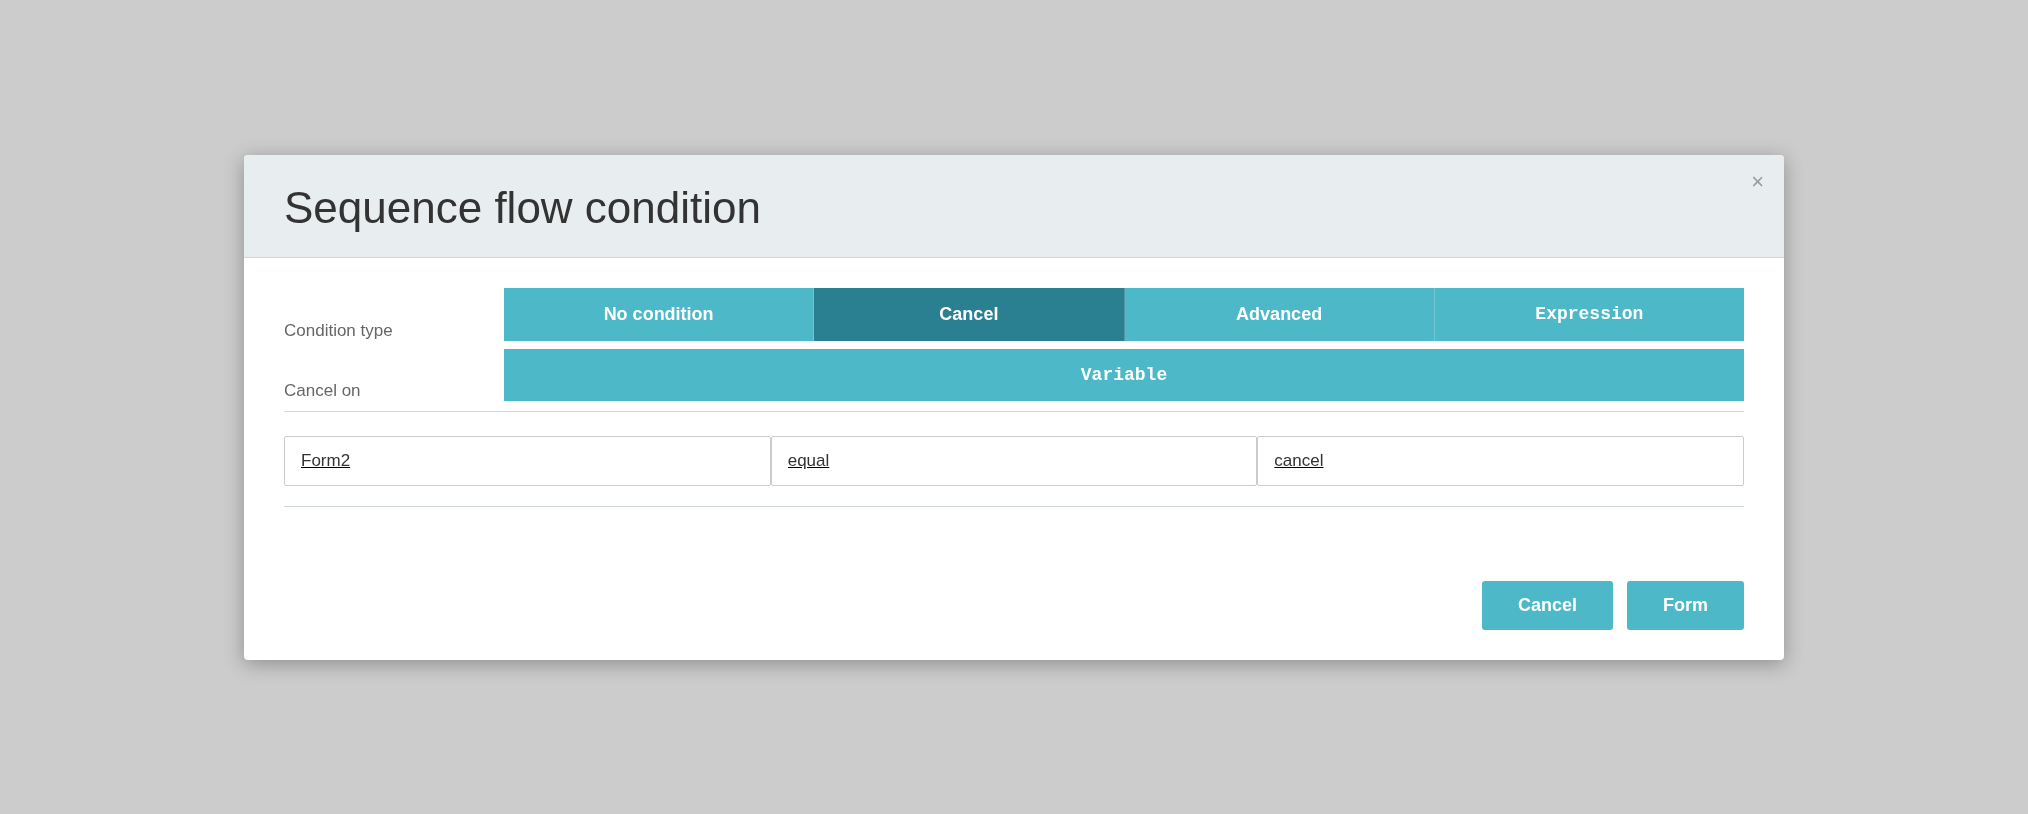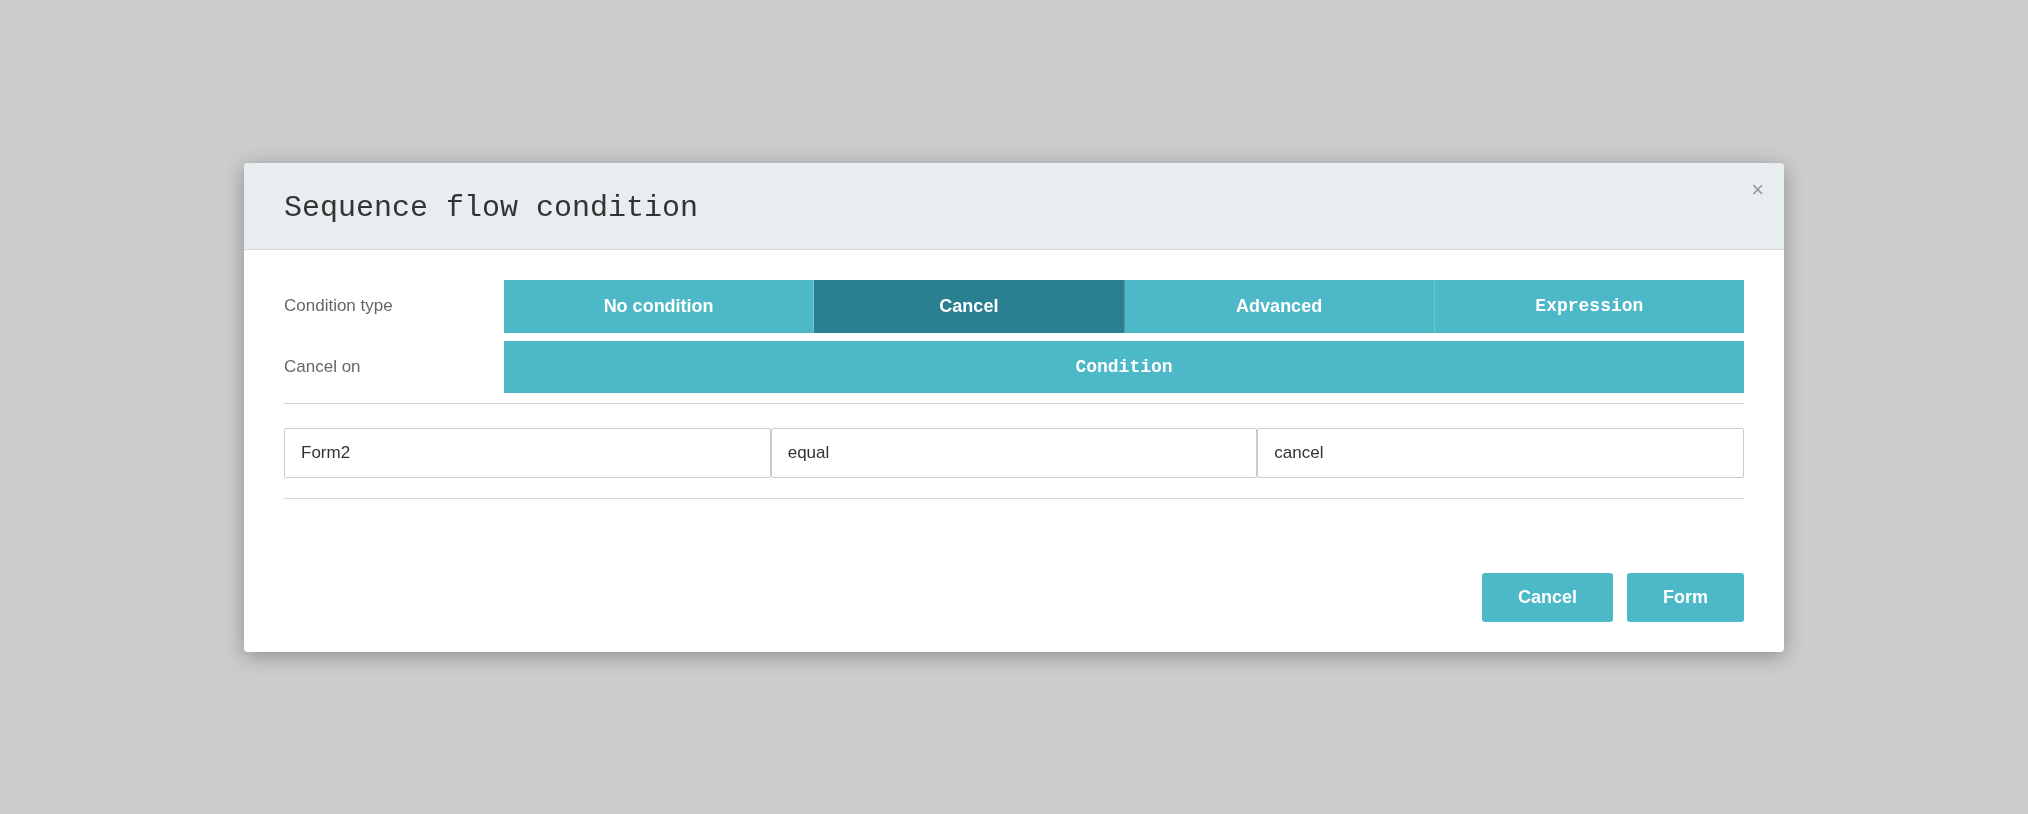--- a/index.html
+++ b/index.html
@@ -26,24 +26,23 @@
     }
 
     .modal-header {
       background: #e8edf0;
       padding: 28px 40px 24px 40px;
       position: relative;
       border-bottom: 1px solid #d0d8df;
     }
 
     .modal-title {
-      font-size: 30px;
+      font-size: 44px;
       font-weight: 300;
       color: #333;
-      font-family: Liberation Mono, monospace;
     }
 
     .close-btn {
       position: absolute;
       top: 16px;
       right: 20px;
       background: none;
       border: none;
       font-size: 22px;
       color: #999;
@@ -51,21 +50,21 @@
       line-height: 1;
     }
 
     .modal-body {
       padding: 30px 40px;
       background: #fff;
     }
 
     .form-row {
       display: flex;
-      align-items: center;
+      align-items: flex-end;
       margin-bottom: 8px;
     }
 
     .form-label {
       width: 220px;
       color: #666;
       font-size: 17px;
       flex-shrink: 0;
     }
 
@@ -98,20 +97,21 @@
 
     .divider {
       border: none;
       border-top: 1px solid #d0d8df;
       margin: 10px 0 24px 0;
     }
 
     .inputs-row {
       display: flex;
       margin-bottom: 20px;
+      text-decoration: underline;
     }
 
     .inputs-row input {
       flex: 1;
       padding: 14px 16px;
       font-size: 17px;
       border: 1px solid #ccc;
       border-radius: 2px;
       color: #333;
       outline: none;
@@ -153,21 +153,21 @@
         <button class="btn">No condition</button>
         <button class="btn active">Cancel</button>
         <button class="btn">Advanced</button>
         <button class="btn">Expression</button>
       </div>
     </div>
 
     <div class="form-row">
       <label class="form-label">Cancel on</label>
       <div class="btn-group">
-        <button class="btn">Condition</button>
+        <button class="btn">Variable</button>
       </div>
     </div>
 
     <hr class="divider">
 
     <div class="inputs-row">
       <input type="text" value="Form2" style="">
       <input type="text" value="equal" style="">
       <input type="text" value="cancel" style="">
     </div>

